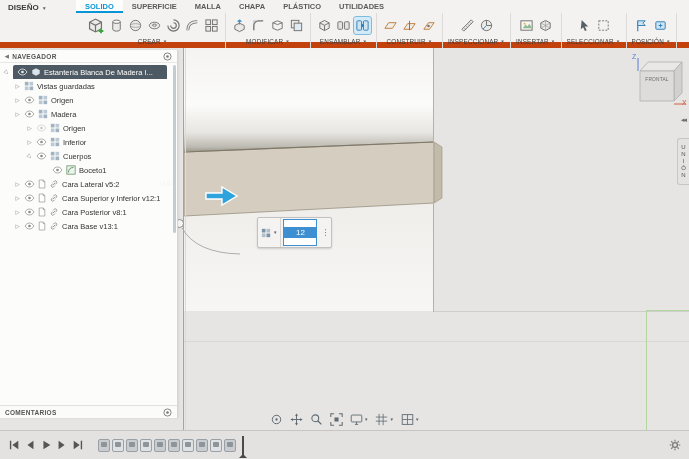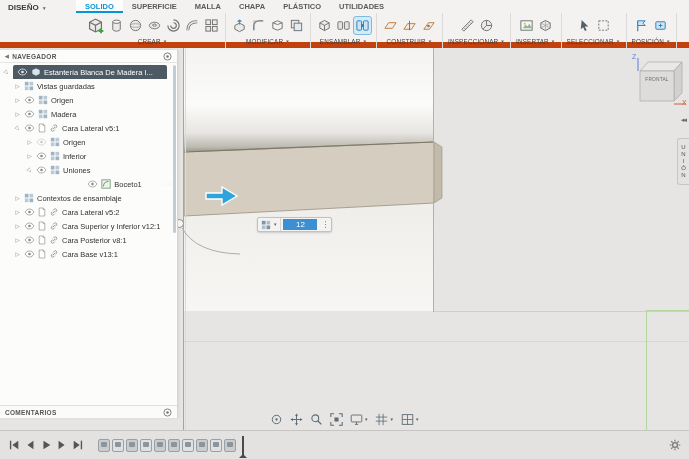--- a/index.html
+++ b/index.html
@@ -43,21 +43,21 @@
   .hline2{position:absolute;left:184px;top:293px;right:0;height:1px;background:#d8d7d5;}
   .green-v{position:absolute;left:646px;top:262px;bottom:0;width:1px;background:#b2d6a0;}
   .green-h{position:absolute;left:646px;top:262px;right:0;height:1px;background:#b2d6a0;}
 
   .dim-label{position:absolute;left:158px;top:131px;font-size:8px;color:#2e2e2e;z-index:6;}
   .arrow-manip{position:absolute;left:205px;top:137px;width:34px;height:22px;z-index:6;cursor:pointer;}
   .circle-handle{position:absolute;left:175px;top:171px;width:9px;height:9px;border-radius:50%;
                  background:#f7f7f6;border:1px solid #8f8f8d;z-index:6;cursor:pointer;}
   .arc-svg{position:absolute;left:180px;top:178px;width:62px;height:32px;z-index:5;}
 
-  .offset-widget{position:absolute;left:257px;top:169px;height:15px;display:flex;align-items:stretch;z-index:7;
+  .offset-widget{position:absolute;left:257px;top:169px;height:31px;display:flex;align-items:stretch;z-index:7;
                  background:#f4f3f2;border:1px solid #c2c1c0;border-radius:2px;box-shadow:0 1px 2px rgba(0,0,0,.15);}
   .ow-mode{display:flex;align-items:center;gap:2px;padding:0 3px;border-right:1px solid #d5d4d3;cursor:pointer;}
   .ow-caret{font-size:4.5px;color:#666;}
   .ow-input{width:34px;background:#fff;border:1px solid #3d8fd1;margin:1px 2px;display:flex;align-items:center;cursor:text;}
   .ow-sel{flex:1;text-align:center;background:#3d8fd1;color:#fff;font-size:8px;line-height:11px;}
   .ow-more{display:flex;align-items:center;padding:0 2px;color:#666;font-size:8px;cursor:pointer;}
 
   .viewcube{position:absolute;left:630px;top:7px;width:58px;height:56px;z-index:6;cursor:pointer;}
   .vc-front-label{position:absolute;left:10px;top:22px;width:34px;text-align:center;
                   font-size:4.8px;color:#6c6c6c;letter-spacing:.2px;}
@@ -80,21 +80,21 @@
              background:rgba(252,252,251,.97);border-right:1px solid #d5d5d4;
              box-shadow:1px 0 3px rgba(0,0,0,.06);z-index:20;}
   .panel-header{height:13px;display:flex;align-items:center;gap:3px;font-size:6.5px;font-weight:bold;
                 color:#555;padding:0 5px;letter-spacing:.3px;border-bottom:1px solid #e7e7e6;}
   .panel-header .hdr-arrow{font-size:5px;color:#777;}
   .panel-header .spacer, .comments .spacer{flex:1;}
   .target-icon{width:9px;height:9px;flex:none;}
   .tree{padding-top:2px;}
   .nav-row{height:14px;display:flex;align-items:center;font-size:7.5px;color:#333;gap:3px;
            white-space:nowrap;overflow:hidden;cursor:default;}
-  .lv0{padding-left:3px;} .lv1{padding-left:14px;} .lv2{padding-left:26px;} .lv3{padding-left:42px;justify-content:center;}
+  .lv0{padding-left:3px;} .lv1{padding-left:14px;} .lv2{padding-left:26px;} .lv3{padding-left:42px;}
   .exp{width:7px;flex:none;font-size:5.5px;color:#808080;text-align:center;line-height:7px;cursor:pointer;}
   .exp.open{transform:rotate(45deg);}
   .exp.none{visibility:hidden;}
   .ni{flex:none;display:block;}
   .dim{opacity:.45;}
   .pill{flex:1;display:flex;align-items:center;gap:3px;height:15px;margin-right:10px;padding:0 4px;
         background:var(--selection,#4d5a63);color:#fff;border-radius:2px;}
   .scrollbar{position:absolute;right:1px;top:15px;width:3px;height:168px;background:#c3ccd2;border-radius:2px;cursor:pointer;}
   .comments{position:absolute;left:0;right:0;bottom:0;height:13px;display:flex;align-items:center;gap:3px;
             padding:0 5px;font-size:6.5px;font-weight:bold;color:#555;letter-spacing:.3px;
@@ -535,36 +535,20 @@
           </svg>
         <svg class="ni" width="10" height="10" viewBox="0 0 12 12">
             <rect x="1" y="1" width="4.4" height="4.4" fill="#9fb3c3"></rect>
             <rect x="6.6" y="1" width="4.4" height="4.4" fill="#bcc9d4"></rect>
             <rect x="1" y="6.6" width="4.4" height="4.4" fill="#bcc9d4"></rect>
             <rect x="6.6" y="6.6" width="4.4" height="4.4" fill="#9fb3c3"></rect>
           </svg>
         <span>Madera</span>
       </div>
 
-      <div class="nav-row lv1">
-        <span class="exp open">▷</span>
-        <svg class="ni" width="11" height="8" viewBox="0 0 12 9">
-            <path d="M1 4.5C2.5 2 4 1.2 6 1.2S9.5 2 11 4.5C9.5 7 8 7.8 6 7.8S2.5 7 1 4.5z" fill="#fff" stroke="#8a8a8a" stroke-width=".8"></path>
-            <circle cx="6" cy="4.5" r="1.5" fill="#8a8a8a"></circle>
-          </svg>
-        <svg class="ni" width="8" height="10" viewBox="0 0 10 12">
-            <path d="M1.5 1h5l2 2v8h-7z" fill="#fff" stroke="#8a8a8a" stroke-width=".8"></path>
-            <path d="M6.5 1v2h2" fill="none" stroke="#8a8a8a" stroke-width=".8"></path>
-          </svg>
-        <svg class="ni" width="10" height="10" viewBox="0 0 12 12">
-            <path d="M4.5 7.5l3-3" stroke="#8a8a8a" fill="none"></path>
-            <path d="M5 4l1.5-1.5a1.8 1.8 0 0 1 2.5 2.5L7.5 6.5M7 8l-1.5 1.5A1.8 1.8 0 0 1 3 7l1.5-1.5" fill="none" stroke="#8a8a8a"></path>
-          </svg>
-        <span>Cara Lateral v5:1</span>
-      </div>
 
       <div class="nav-row lv2">
         <span class="exp">▷</span>
         <svg class="ni dim" width="11" height="8" viewBox="0 0 12 9">
             <path d="M1 4.5C2.5 2 4 1.2 6 1.2S9.5 2 11 4.5C9.5 7 8 7.8 6 7.8S2.5 7 1 4.5z" fill="#fff" stroke="#8a8a8a" stroke-width=".8"></path>
             <circle cx="6" cy="4.5" r="1.5" fill="#8a8a8a"></circle>
           </svg>
         <svg class="ni" width="10" height="10" viewBox="0 0 12 12">
             <rect x="1" y="1" width="4.4" height="4.4" fill="#9fb3c3"></rect>
             <rect x="6.6" y="1" width="4.4" height="4.4" fill="#bcc9d4"></rect>
@@ -594,46 +578,36 @@
         <svg class="ni" width="11" height="8" viewBox="0 0 12 9">
             <path d="M1 4.5C2.5 2 4 1.2 6 1.2S9.5 2 11 4.5C9.5 7 8 7.8 6 7.8S2.5 7 1 4.5z" fill="#fff" stroke="#8a8a8a" stroke-width=".8"></path>
             <circle cx="6" cy="4.5" r="1.5" fill="#8a8a8a"></circle>
           </svg>
         <svg class="ni" width="10" height="10" viewBox="0 0 12 12">
             <rect x="1" y="1" width="4.4" height="4.4" fill="#9fb3c3"></rect>
             <rect x="6.6" y="1" width="4.4" height="4.4" fill="#bcc9d4"></rect>
             <rect x="1" y="6.6" width="4.4" height="4.4" fill="#bcc9d4"></rect>
             <rect x="6.6" y="6.6" width="4.4" height="4.4" fill="#9fb3c3"></rect>
           </svg>
-        <span>Uniones</span>
+        <span>Cuerpos</span>
       </div>
 
       <div class="nav-row lv3">
         <span class="exp none">▷</span>
         <svg class="ni" width="11" height="8" viewBox="0 0 12 9">
             <path d="M1 4.5C2.5 2 4 1.2 6 1.2S9.5 2 11 4.5C9.5 7 8 7.8 6 7.8S2.5 7 1 4.5z" fill="#fff" stroke="#8a8a8a" stroke-width=".8"></path>
             <circle cx="6" cy="4.5" r="1.5" fill="#8a8a8a"></circle>
           </svg>
         <svg class="ni" width="10" height="10" viewBox="0 0 12 12">
             <rect x="1" y="1" width="10" height="10" fill="#eef3ee" stroke="#6e9a6e"></rect>
             <path d="M3 9C3 5 5 3 9 3" fill="none" stroke="#4d8a4d"></path>
           </svg>
         <span>Boceto1</span>
       </div>
 
-      <div class="nav-row lv1">
-        <span class="exp">▷</span>
-        <svg class="ni" width="10" height="10" viewBox="0 0 12 12">
-            <rect x="1" y="1" width="4.4" height="4.4" fill="#9fb3c3"></rect>
-            <rect x="6.6" y="1" width="4.4" height="4.4" fill="#bcc9d4"></rect>
-            <rect x="1" y="6.6" width="4.4" height="4.4" fill="#bcc9d4"></rect>
-            <rect x="6.6" y="6.6" width="4.4" height="4.4" fill="#9fb3c3"></rect>
-          </svg>
-        <span>Contextos de ensamblaje</span>
-      </div>
 
       <div class="nav-row lv1">
         <span class="exp">▷</span>
         <svg class="ni" width="11" height="8" viewBox="0 0 12 9">
             <path d="M1 4.5C2.5 2 4 1.2 6 1.2S9.5 2 11 4.5C9.5 7 8 7.8 6 7.8S2.5 7 1 4.5z" fill="#fff" stroke="#8a8a8a" stroke-width=".8"></path>
             <circle cx="6" cy="4.5" r="1.5" fill="#8a8a8a"></circle>
           </svg>
         <svg class="ni" width="8" height="10" viewBox="0 0 10 12">
             <path d="M1.5 1h5l2 2v8h-7z" fill="#fff" stroke="#8a8a8a" stroke-width=".8"></path>
             <path d="M6.5 1v2h2" fill="none" stroke="#8a8a8a" stroke-width=".8"></path>

